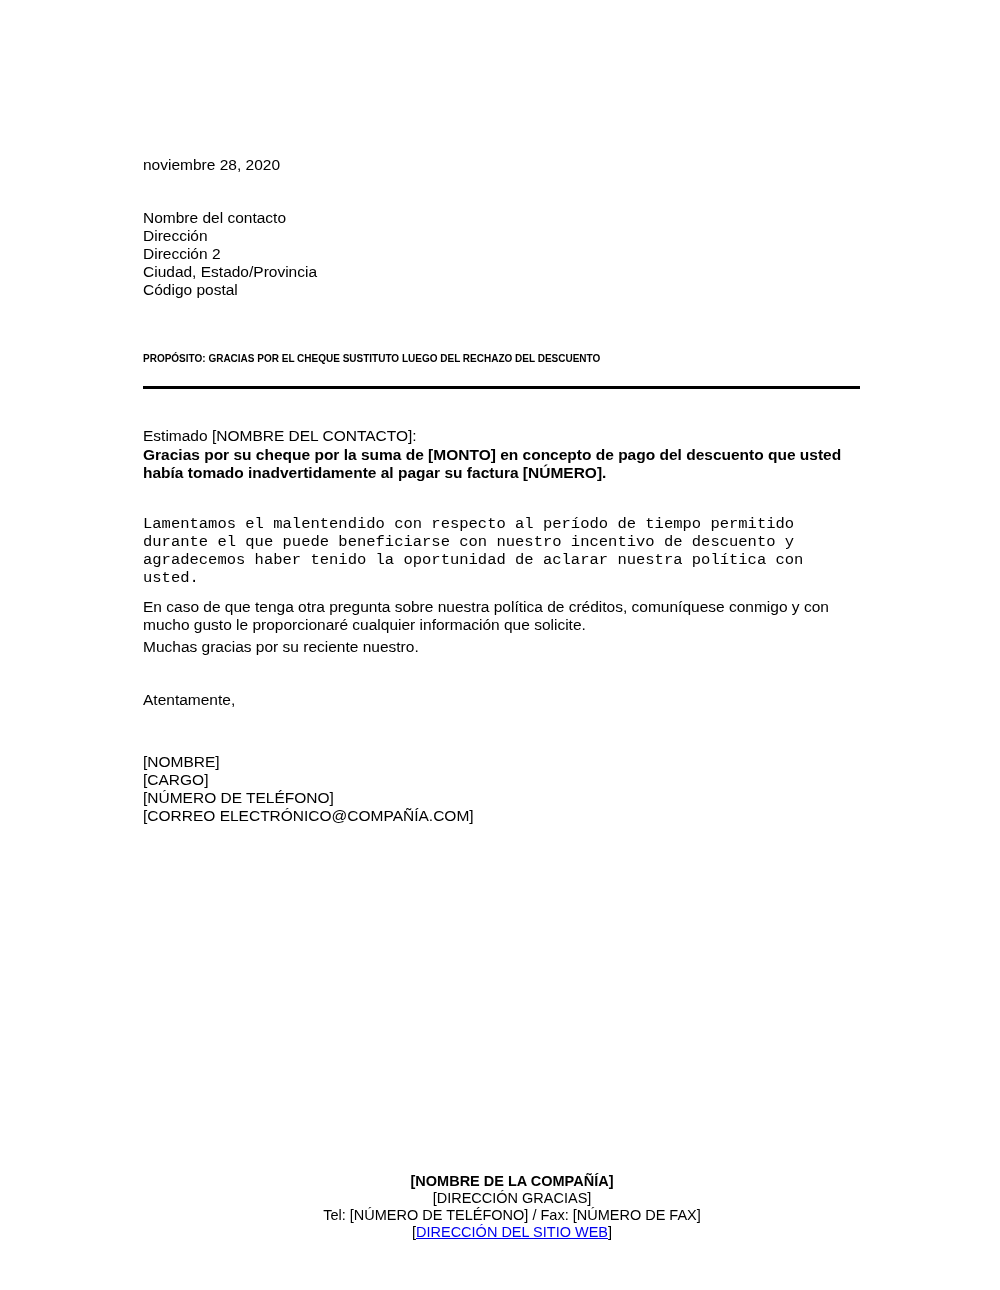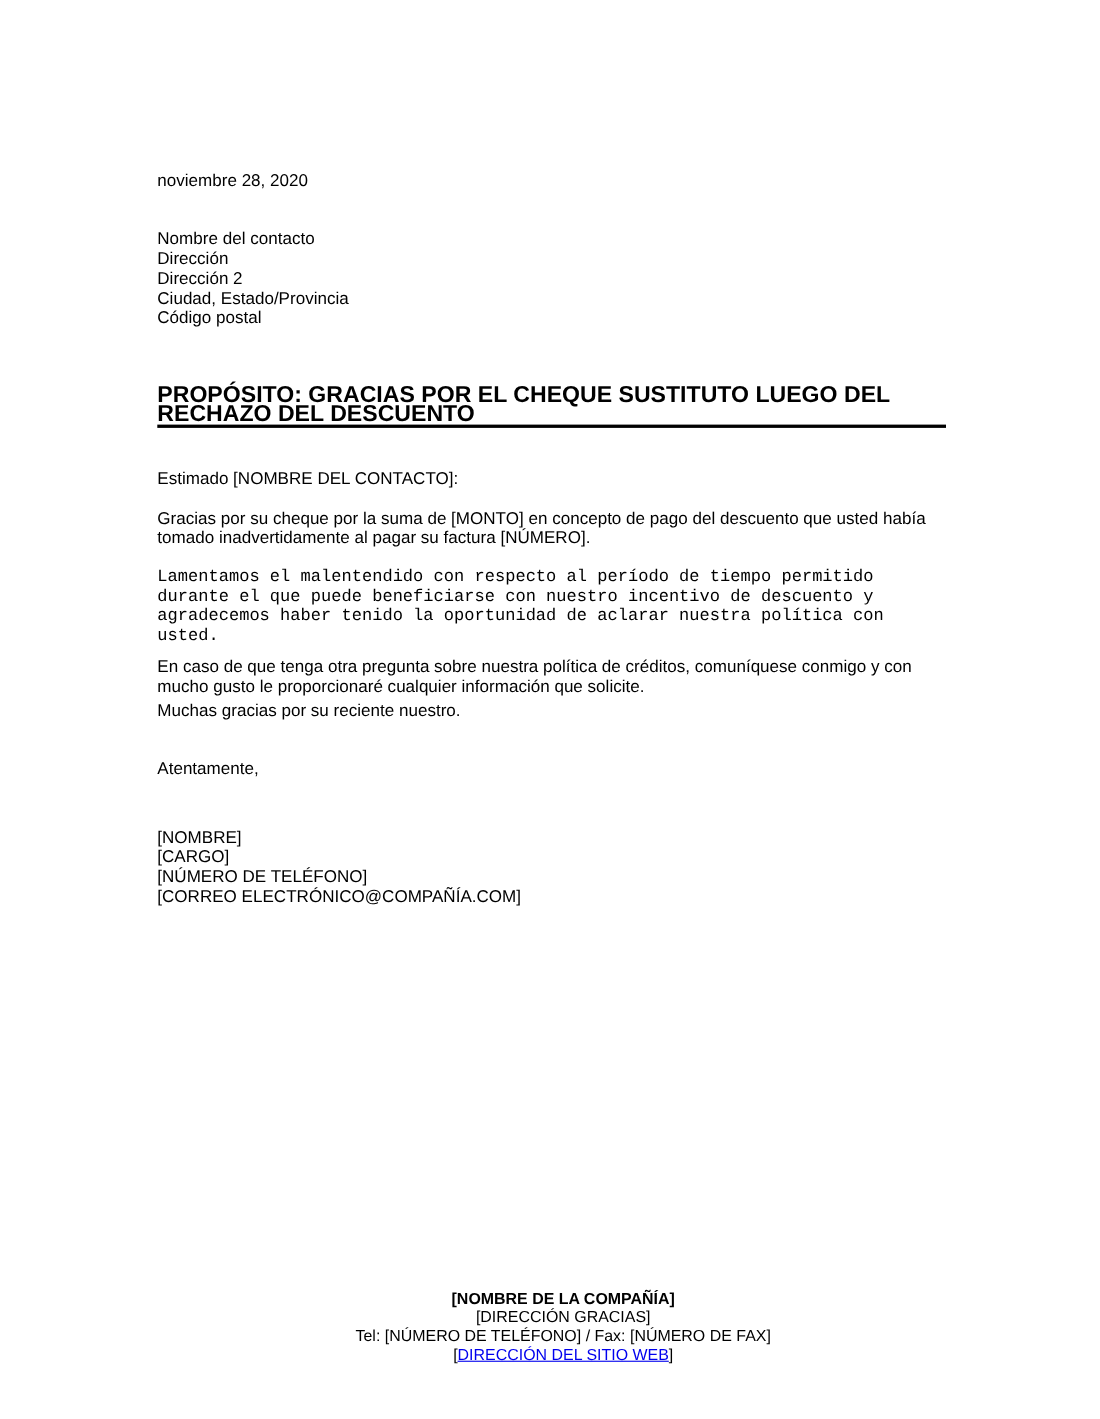--- a/index.html
+++ b/index.html
@@ -23,34 +23,34 @@
       width: 842px; height: 1290px; padding-left: 45px;
     }
     .abs { position: absolute; left: 143px; }
     .block div { white-space: nowrap; }
     .date { top: 156px; }
     .address { top: 209px; }
     .subject {
       top: 350px;
       width: 717px;
       font-weight: bold;
-      font-size: 21px;
+      font-size: 10px;
       line-height: 18px;
     }
     .rule {
       position: absolute;
       left: 143px;
       top: 386px;
       width: 717px;
       height: 3px;
       background: #000000;
     }
     .salutation { top: 427px; text-align: center; }
     .para { width: 720px; }
-    .p1 { top: 463px; }
+    .p1 { top: 446px; font-weight: bold; }
     .p2 { top: 515px; font-family: Liberation Mono, monospace; }
     .p3 { top: 586px; margin-top: 12px; }
     .p4 { top: 638px; }
     .closing { top: 691px; }
     .signature { top: 753px; }
     .footer {
       position: absolute;
       left: 12px;
       width: 1000px;
       top: 1173px;

